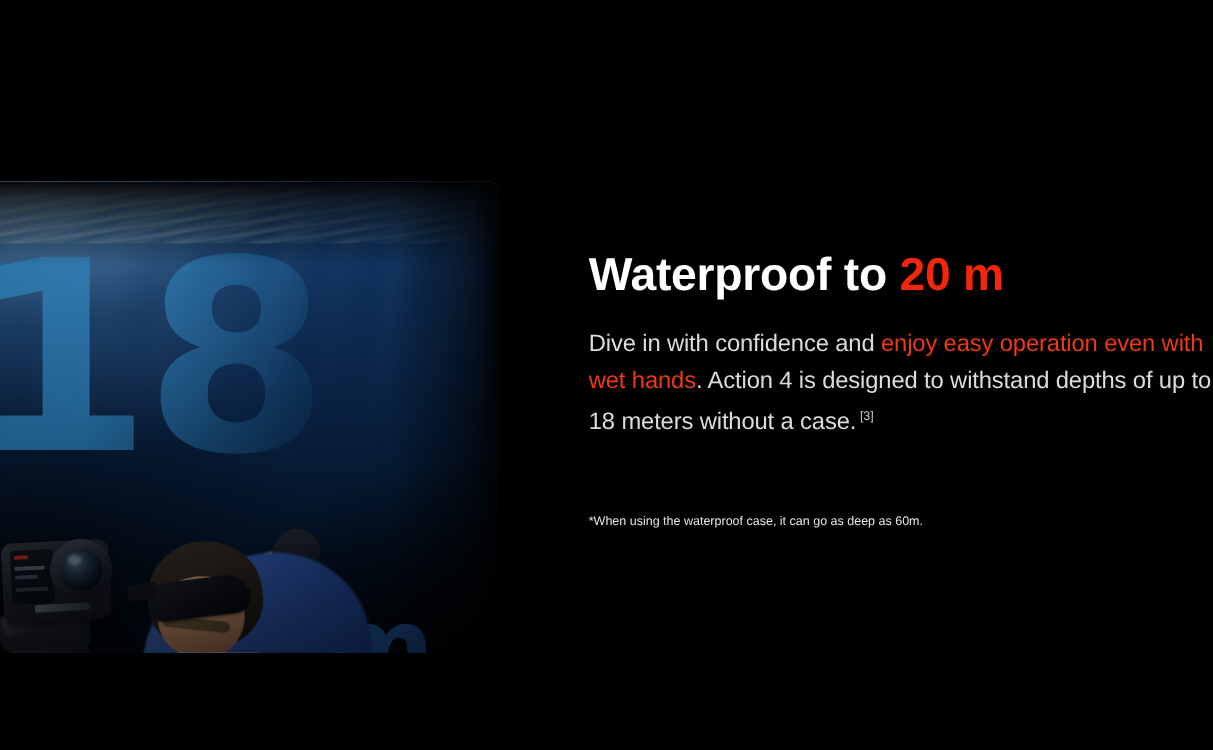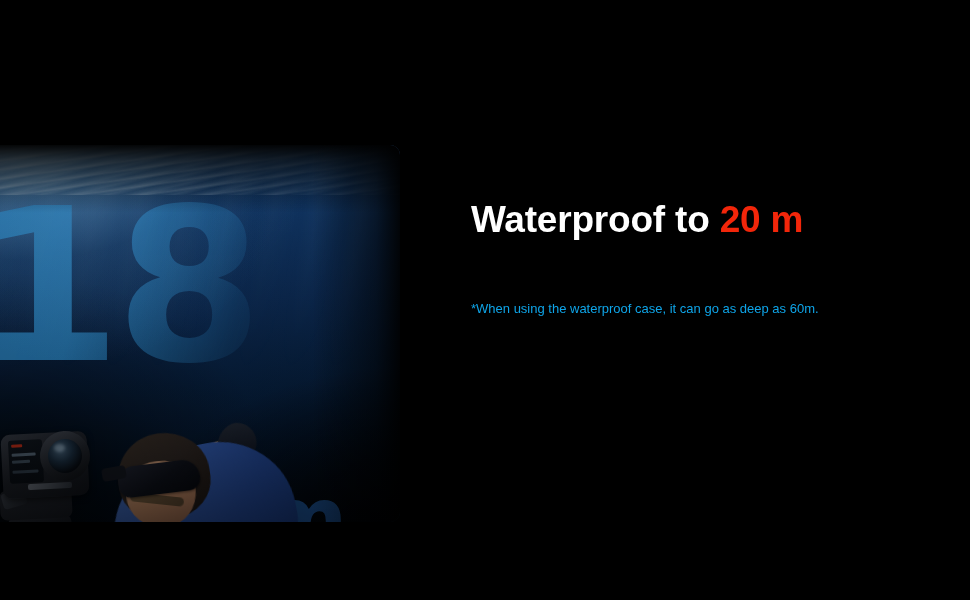--- a/index.html
+++ b/index.html
@@ -335,23 +335,23 @@
   .footnote-ref {
     font-size: 10px;
     vertical-align: super;
     color: #c8c8c8;
     padding-left: 3px;
   }
   .disclaimer {
     margin: 0;
     padding-top: 56px;
     font-family: "Liberation Sans", sans-serif;
-    font-size: 13px;
+    font-size: 10px;
     line-height: 20px;
-    color: #0ea5e9;
+    color: #e5e5e5;
   }
 </style>
 </head>
 <body>
 
 <div class="banner">
 
   <div class="photo-wrap">
     <div class="photo">
 
@@ -396,16 +396,19 @@
       <div class="edge-fade"></div>
     </div>
   </div>
 
   <div class="copy">
 
     <h2 class="headline">
       <span>Waterproof to </span><span class="accent">20 m</span><br>
     </h2>
 
+    <p class="body-copy">
+      <span>Dive in with confidence and </span><span class="accent">enjoy easy operation even with wet hands</span><span>. Action 4 is designed to withstand depths of up to 18 meters without a case.</span><span class="footnote-ref">[3]</span>
+    </p>
 
     <p class="disclaimer">*When using the waterproof case, it can go as deep as 60m.</p>
   </div>
 </div>
 
 </body></html>

